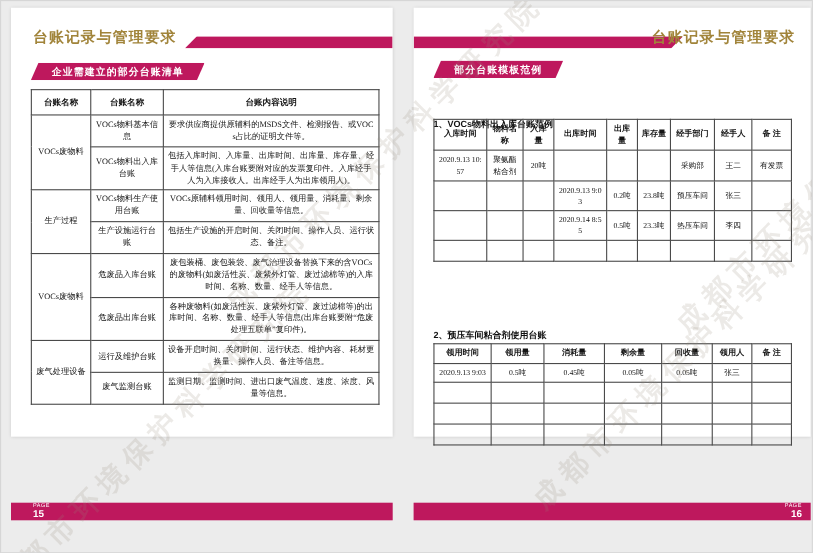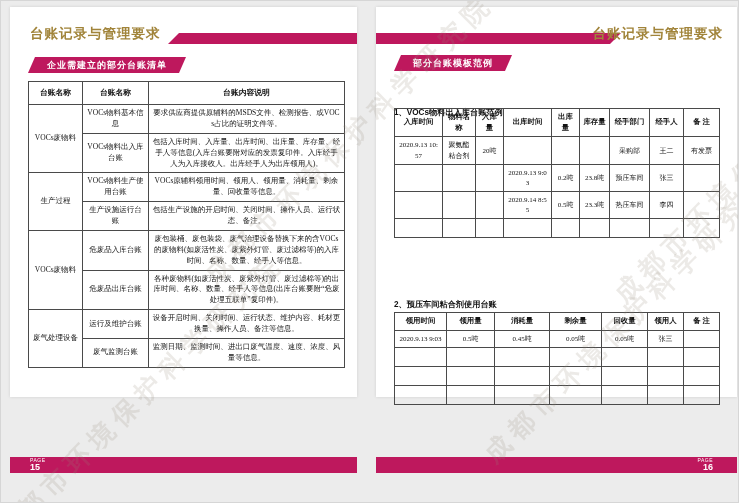--- a/index.html
+++ b/index.html
@@ -31,21 +31,21 @@
   .rp-table th{font-size:7.4px;}
   .sec-title{position:absolute;left:18px;font-size:8.2px;font-weight:bold;color:#111;font-family:"Liberation Sans",sans-serif;}
   .note{position:absolute;left:18px;top:72px;font-size:7.6px;font-weight:bold;color:#e30000;}
   .empty-row td{height:12px;}
 
   
   .footer{position:absolute;left:0;top:450px;width:100%;height:16px;color:#fff;display:flex;flex-direction:column;justify-content:center;}
   .footer .pg-label{font-size:5px;line-height:5px;letter-spacing:.5px;}
   .footer .pg-num{font-size:9px;line-height:9px;font-weight:bold;}
   .footer.left-f{align-items:flex-start;padding-left:20px;box-sizing:border-box;}
-  .footer.right-f{align-items:flex-end;padding-right:24px;box-sizing:border-box;}
+  .footer.right-f{align-items:flex-end;padding-right:8px;box-sizing:border-box;}
 </style>
 </head>
 <body>
 
 <div class="spread">
 
   <div class="page page-left">
     <div class="page-title" style="left:20px;top:18px;">台账记录与管理要求</div>
     <div class="titlebar lp gold"></div>
     <div class="badge gold" style="left:18px;top:50px;width:158px;">企业需建立的部分台账清单</div>

